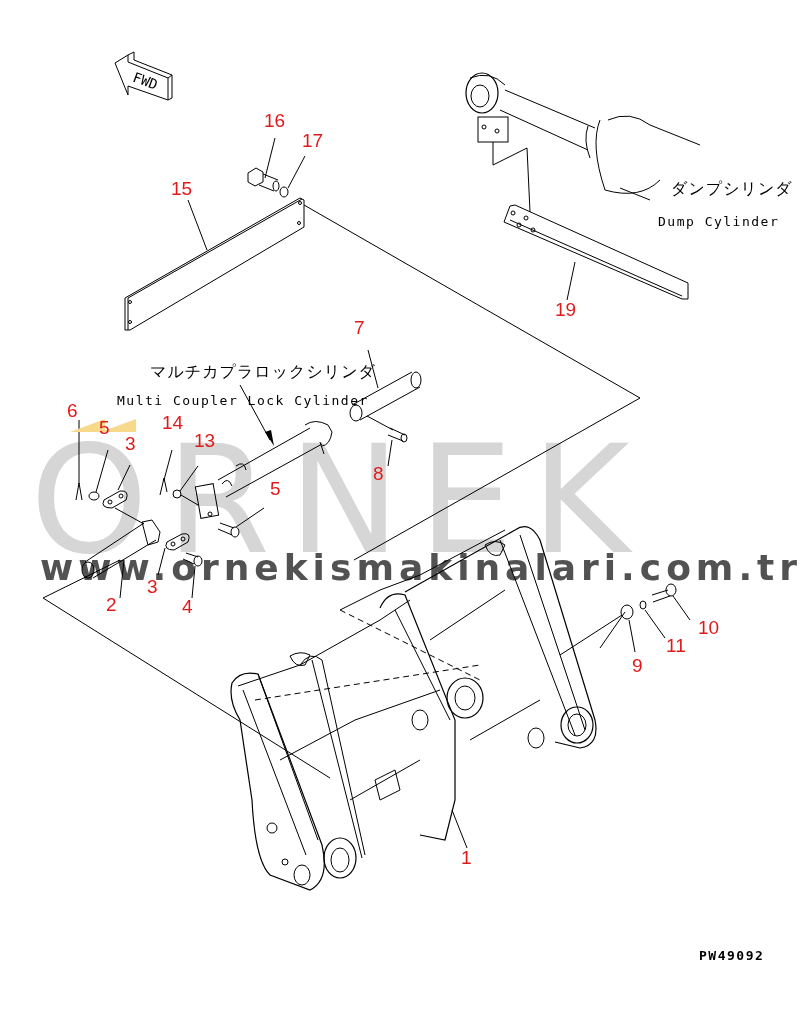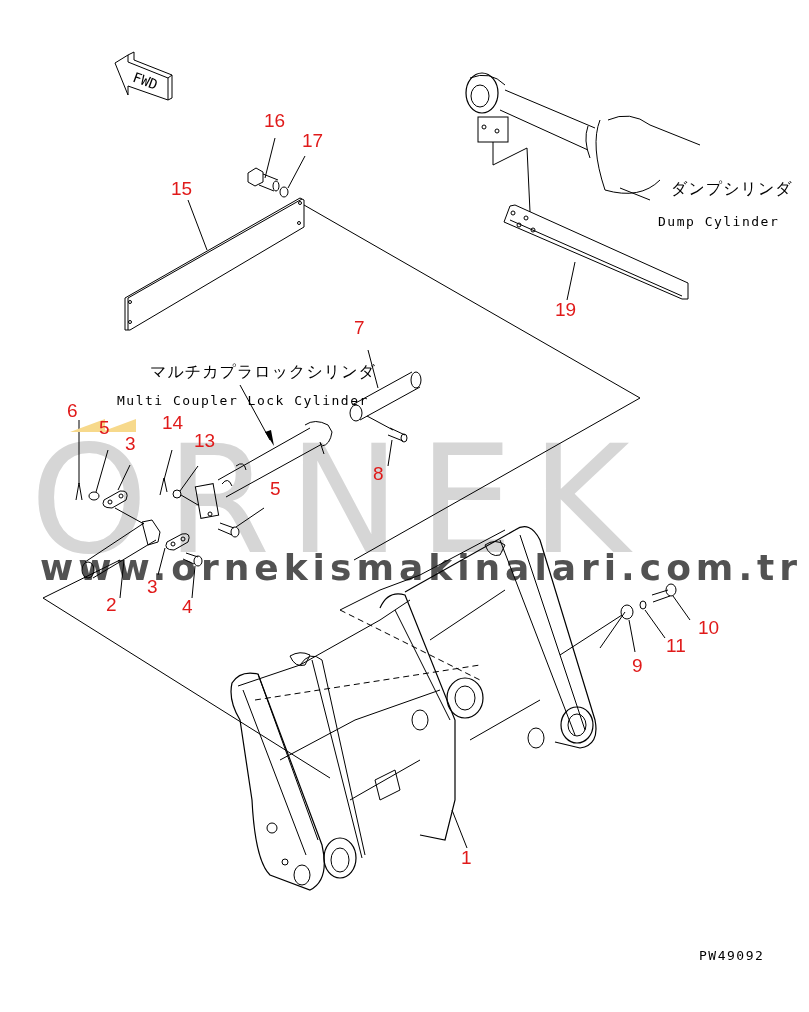--- a/index.html
+++ b/index.html
@@ -230,13 +230,13 @@
 <div class="callout" style="left:698px; top:620px;">10</div>
 <div class="callout" style="left:666px; top:638px;text-align:center;">11</div>
 <div class="callout" style="left:270px; top:481px;">5</div>
 <div class="callout" style="left:194px; top:433px;text-align:center;">13</div>
 <div class="callout" style="left:162px; top:415px;">14</div>
 <div class="callout" style="left:171px; top:181px;text-align:right;">15</div>
 <div class="callout" style="left:264px; top:113px;">16</div>
 <div class="callout" style="left:302px; top:133px;text-align:center;">17</div>
 <div class="callout" style="left:555px; top:302px;">19</div>
 
-<div class="label" style="left:699px; top:948px; font-size:13px;">PW49092</div>
+<div class="label" style="left:699px; top:948px; font-size:13px;font-weight:bold;">PW49092</div>
 
 </body></html>

